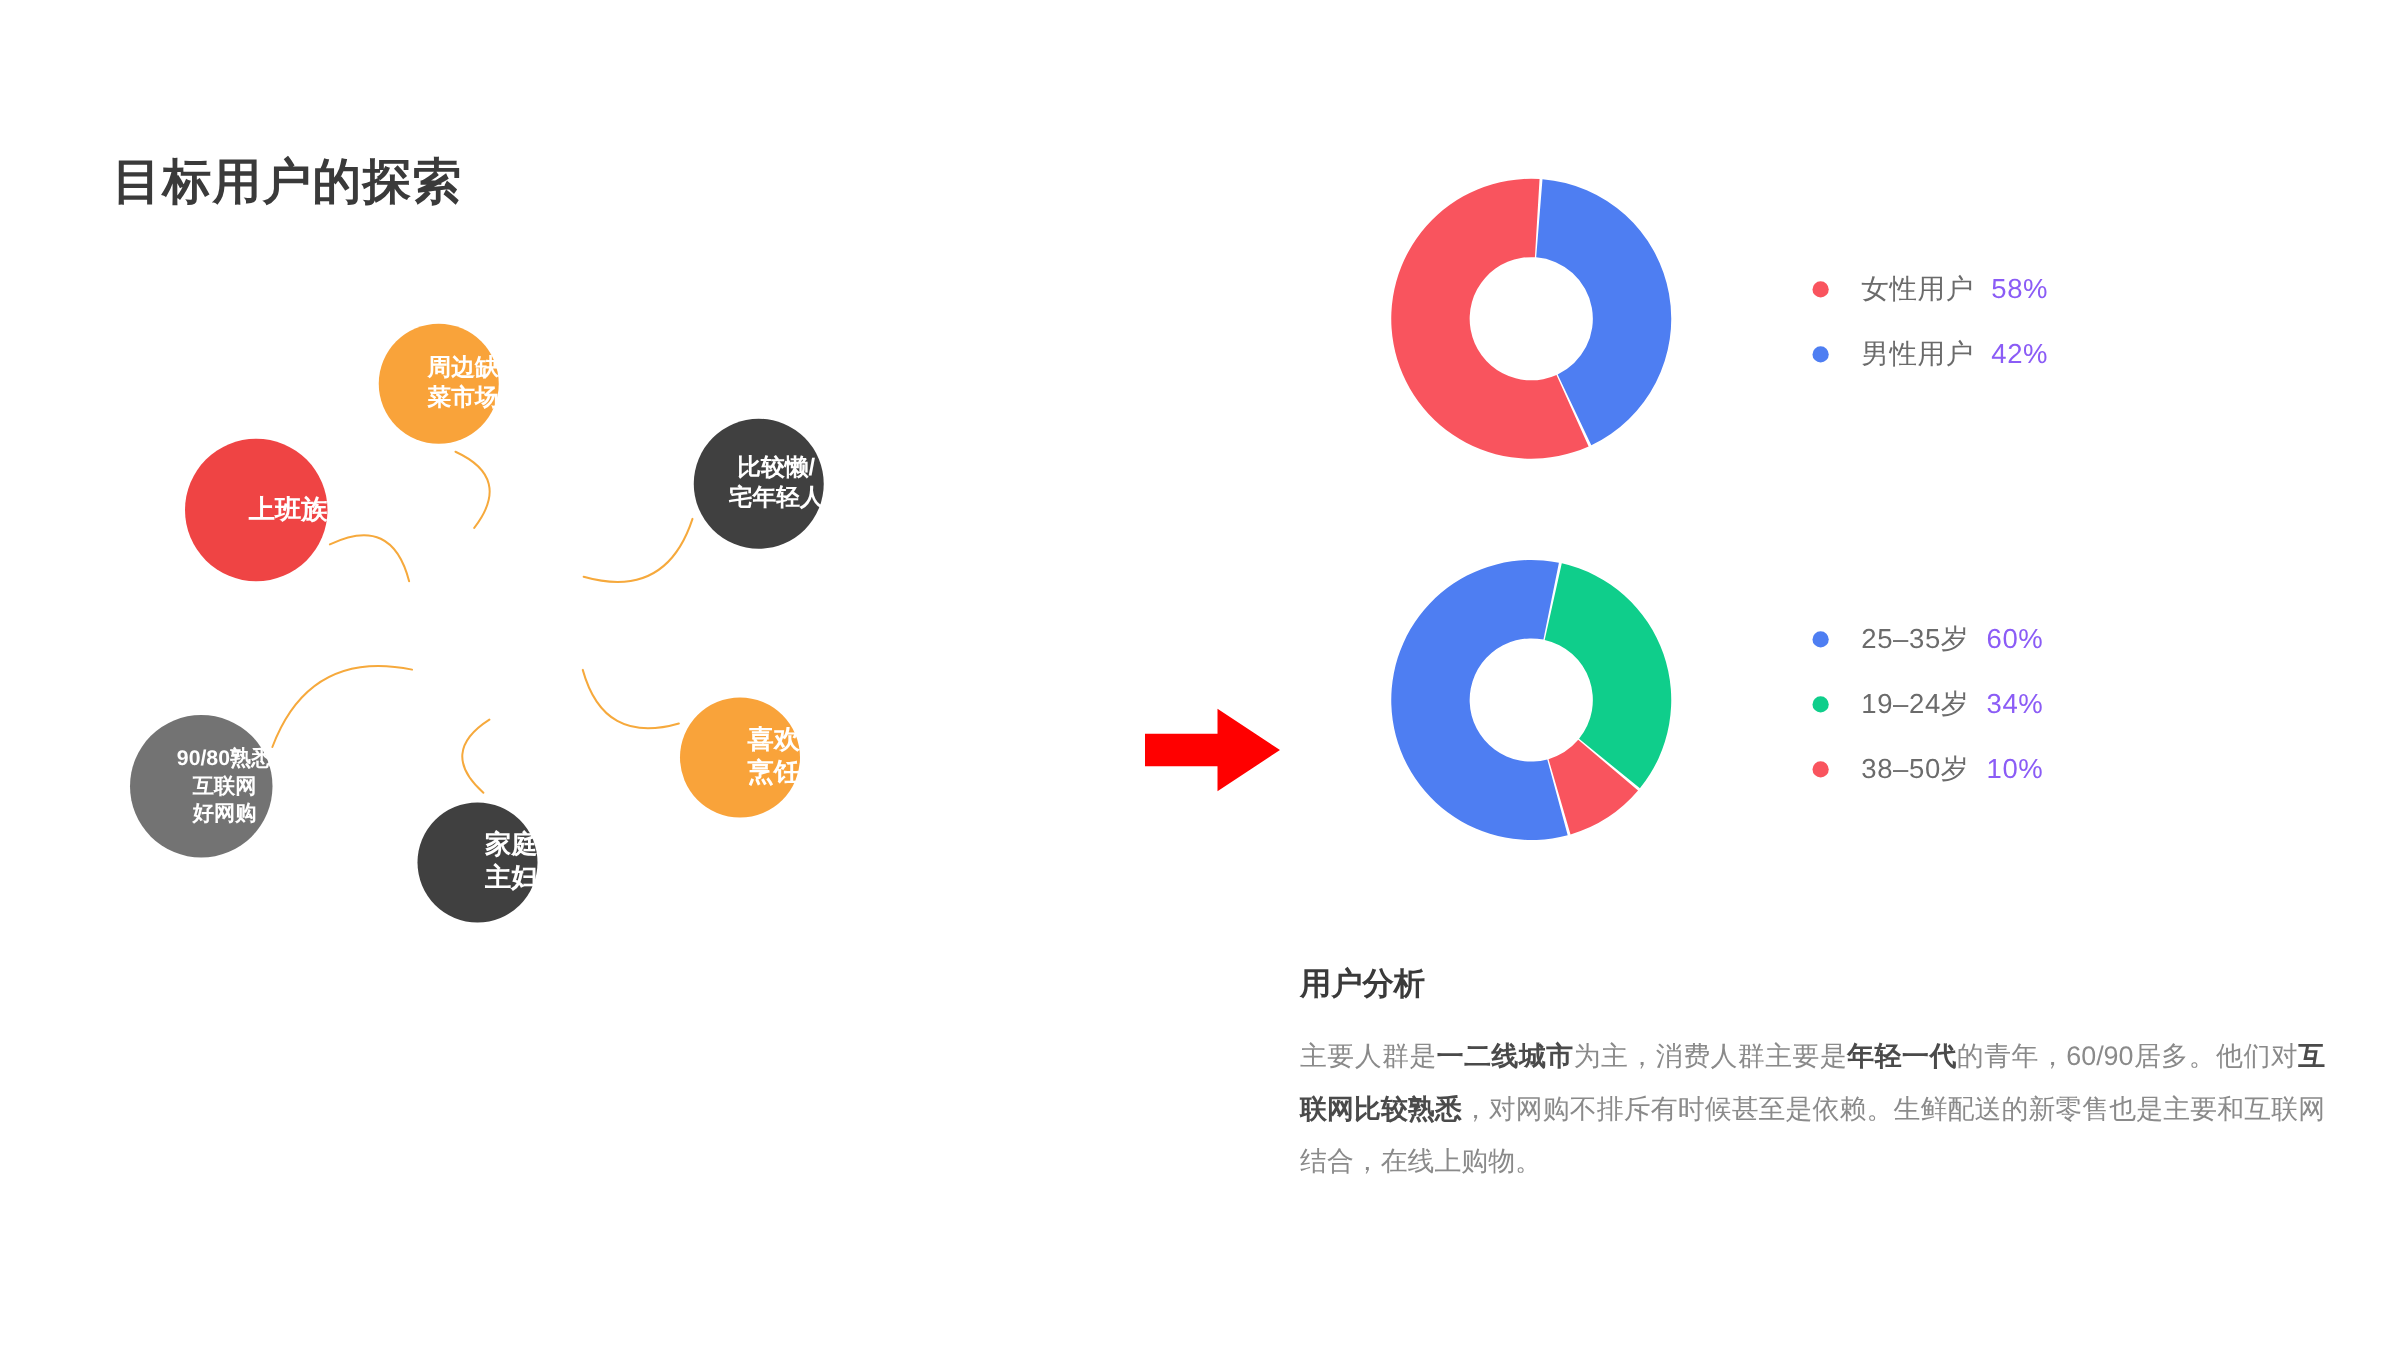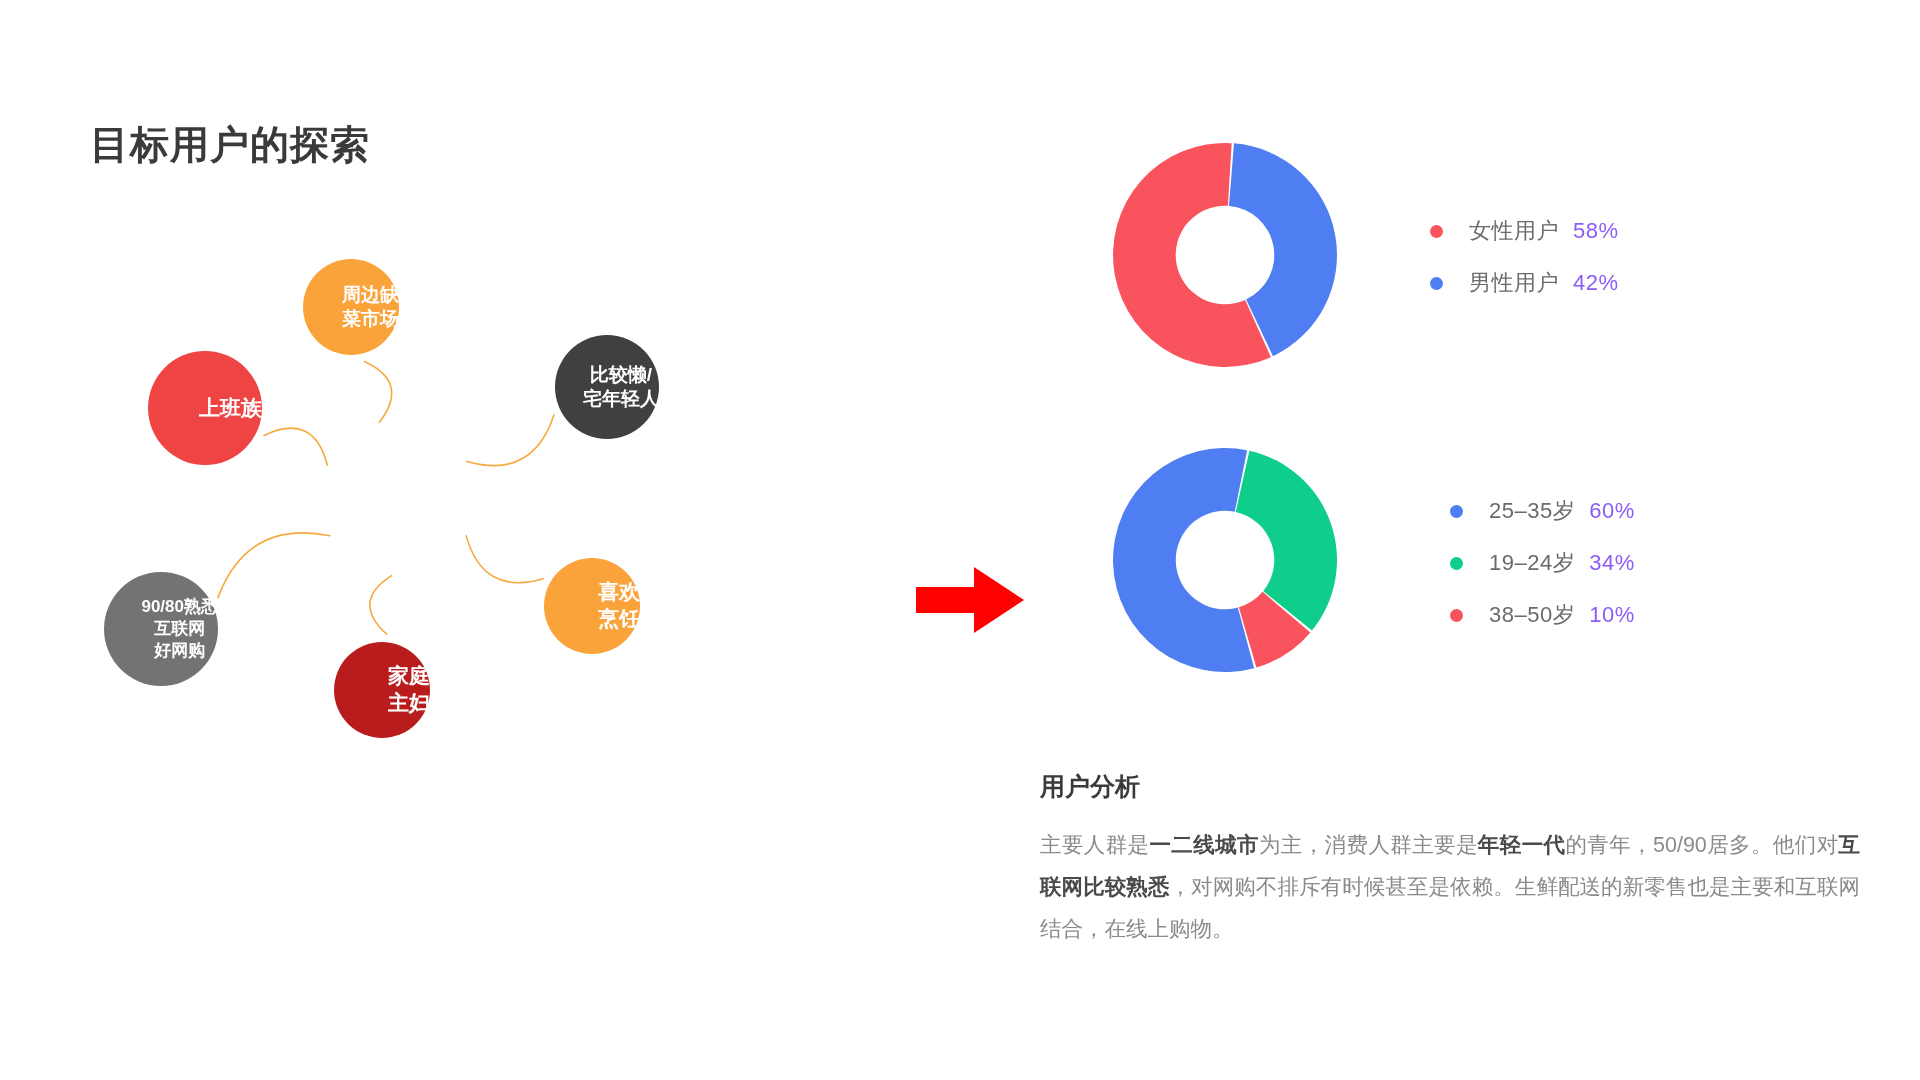--- a/index.html
+++ b/index.html
@@ -158,21 +158,21 @@
         <span class="node-label">周边缺
 菜市场</span>
       </div>
       <div class="node" style="left: 88px; top: 111px; width: 114px; height: 114px; font-size: 21px; background: #ef4444;">
         <span class="node-label">上班族</span>
       </div>
       <div class="node" style="left: 495px; top: 95px; width: 104px; height: 104px; font-size: 19px; background: #404040;">
         <span class="node-label">比较懒/
 宅年轻人</span>
       </div>
-      <div class="node" style="left: 274px; top: 402px; width: 96px; height: 96px; font-size: 21px; background: #b91c1c;">
+      <div class="node" style="left: 274px; top: 402px; width: 96px; height: 96px; font-size: 21px; background: #404040;">
         <span class="node-label">家庭
 主妇</span>
       </div>
       <div class="node" style="left: 484px; top: 318px; width: 96px; height: 96px; font-size: 21px; background: rgb(249, 163, 58);">
         <span class="node-label">喜欢
 烹饪</span>
       </div>
       <div class="node" style="left: 44px; top: 332px; width: 114px; height: 114px; font-size: 17px; background: #737373;">
         <span class="node-label">90/80熟悉
 互联网
@@ -191,21 +191,21 @@
     <div class="donut-wrap" style="left:60px;top:0;width:250px;height:250px;">
       <svg viewBox="0 0 250 250" width="250" height="250" xmlns="http://www.w3.org/2000/svg">
         <g id="gender-slices">
             <path d="M 133.9822795248322 13.360765612900323 A 112 112 0 0 1 173.04073494115238 226.17355280068966
           L 146.13792337410703 169.51636323230346 A 49.28 49.28 0 0 0 128.95220299092617 75.87873686967615 Z" fill="#4E7EF2"></path>
             <path d="M 170.9113797902562 227.15745301129456 A 112 112 0 1 1 131.64231384050757 13.19713927253828
           L 127.92261808982333 75.80674127991685 A 49.28 49.28 0 1 0 145.2010071077127 169.9492793249696 Z" fill="#F9545E"></path>
           </g>
       </svg>
     </div>
-    <div class="legend" style="left:390px;top:75px;text-align:right;">
+    <div class="legend" style="left:410px;top:75px;text-align:right;">
       <div class="legend-row">
         <span class="legend-dot" style="background:#F9545E"></span>
         <span class="legend-label">女性用户</span>
         <span class="legend-value">58%</span>
       </div>
       <div class="legend-row">
         <span class="legend-dot" style="background:#4E7EF2"></span>
         <span class="legend-label">男性用户</span>
         <span class="legend-value">42%</span>
       </div>
@@ -239,16 +239,16 @@
       <div class="legend-row">
         <span class="legend-dot" style="background:#F9545E"></span>
         <span class="legend-label">38–50岁</span>
         <span class="legend-value">10%</span>
       </div>
     </div>
   </div>
 
   <div id="analysis">
     <div id="analysis-heading">用户分析</div>
-    <div id="analysis-body"><span>主要人群是</span><b>一二线城市</b><span>为主，消费人群主要是</span><b>年轻一代</b><span>的青年，50/90居多。他们对</span><b>互联网比较熟悉</b><span>，对网购不排斥有时候甚至是依赖。生鲜配送的新零售也是主要和互联网结合，在线上购物。</span></div>
+    <div id="analysis-body"><span>主要人群是</span><b>一二线城市</b><span>为主，消费人群主要是</span><b>年轻一代</b><span>的青年，60/90居多。他们对</span><b>互联网比较熟悉</b><span>，对网购不排斥有时候甚至是依赖。生鲜配送的新零售也是主要和互联网结合，在线上购物。</span></div>
   </div>
 
 </div>
 
 </body></html>

